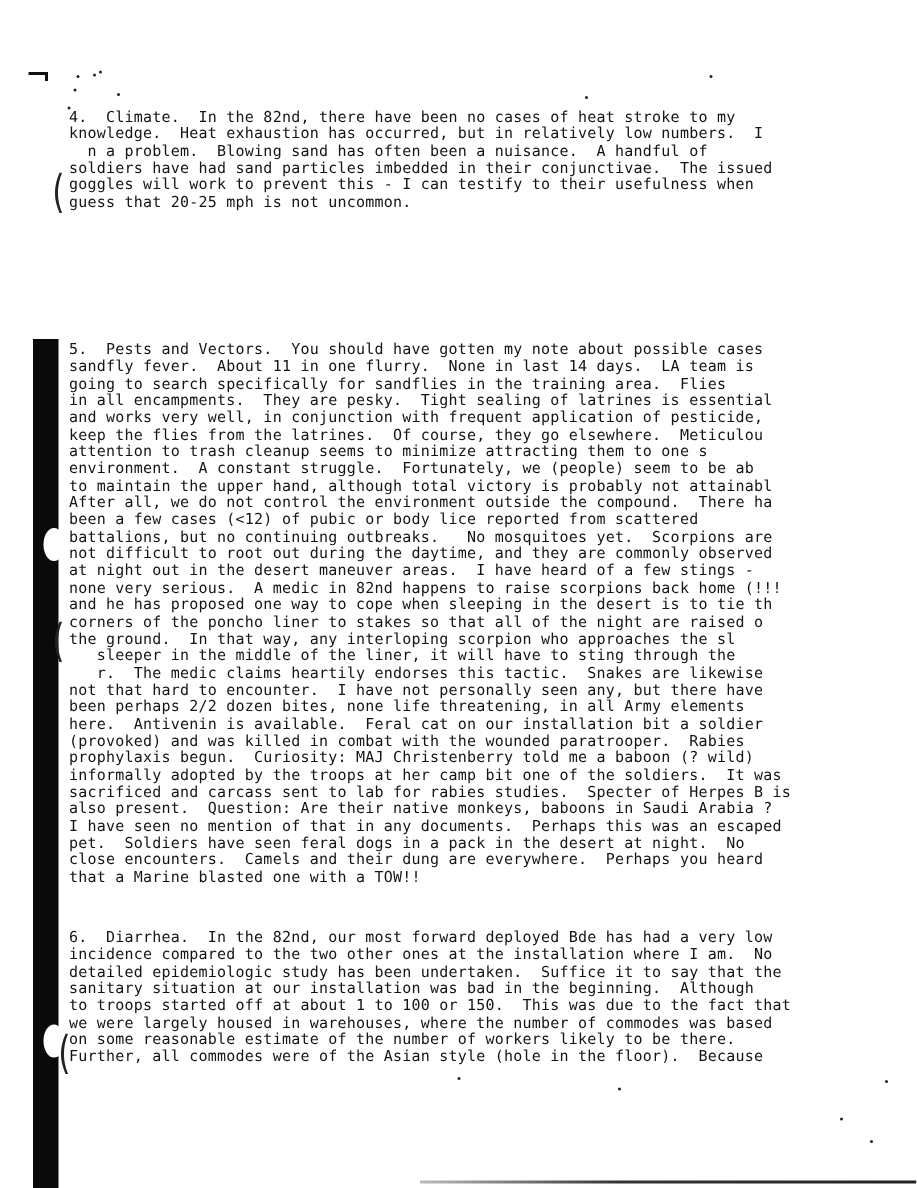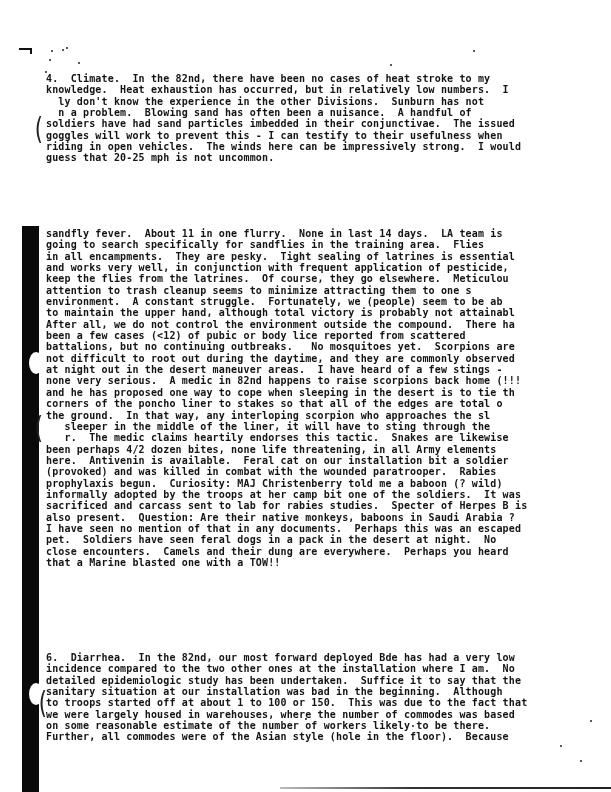--- a/index.html
+++ b/index.html
@@ -60,21 +60,21 @@
       left: 46px;
       width: 560px;
       margin: 0;
     }
     .line {
       display: block;
       white-space: pre;
       font-size: 10px;
       line-height: 11.35px;
       letter-spacing: 0.15px;
-      font-weight: bold;
+      font-weight: normal;
       color: #141414;
     }
     .bottom-streak {
       position: absolute;
       left: 280px; top: 787px;
       width: 331px; height: 2px;
       background: linear-gradient(to right, #bbb, #333 40%, #222);
     }
   </style>
 </head>
@@ -103,62 +103,62 @@
     <div class="punch-notch" style="left:7px;top:457px;"></div>
   </div>
 
   <div class="paren-mark" style="left:33px;top:114px;">(</div>
   <div class="paren-mark" style="left:33px;top:413px;">(</div>
   <div class="paren-mark" style="left:37px;top:688px;">(</div>
 
   <div class="paragraph" style="top:73px;">
     <span class="line">4.  Climate.  In the 82nd, there have been no cases of heat stroke to my</span>
     <span class="line">knowledge.  Heat exhaustion has occurred, but in relatively low numbers.  I</span>
-    <span class="line">  ly don't know the experience in the other Divisions.  Sunburn has not</span>
     <span class="line">  n a problem.  Blowing sand has often been a nuisance.  A handful of</span>
     <span class="line">soldiers have had sand particles imbedded in their conjunctivae.  The issued</span>
     <span class="line">goggles will work to prevent this - I can testify to their usefulness when</span>
-    <span class="line">riding in open vehicles.  The winds here can be impressively strong.  I would</span>
     <span class="line">guess that 20-25 mph is not uncommon.</span>
   </div>
 
   <div class="paragraph" style="top:228px;">
+    <span class="line">5.  Pests and Vectors.  You should have gotten my note about possible cases</span>
     <span class="line">sandfly fever.  About 11 in one flurry.  None in last 14 days.  LA team is</span>
     <span class="line">going to search specifically for sandflies in the training area.  Flies</span>
     <span class="line">in all encampments.  They are pesky.  Tight sealing of latrines is essential</span>
     <span class="line">and works very well, in conjunction with frequent application of pesticide,</span>
     <span class="line">keep the flies from the latrines.  Of course, they go elsewhere.  Meticulou</span>
     <span class="line">attention to trash cleanup seems to minimize attracting them to one s</span>
     <span class="line">environment.  A constant struggle.  Fortunately, we (people) seem to be ab</span>
     <span class="line">to maintain the upper hand, although total victory is probably not attainabl</span>
     <span class="line">After all, we do not control the environment outside the compound.  There ha</span>
     <span class="line">been a few cases (&lt;12) of pubic or body lice reported from scattered</span>
     <span class="line">battalions, but no continuing outbreaks.   No mosquitoes yet.  Scorpions are</span>
     <span class="line">not difficult to root out during the daytime, and they are commonly observed</span>
     <span class="line">at night out in the desert maneuver areas.  I have heard of a few stings -</span>
     <span class="line">none very serious.  A medic in 82nd happens to raise scorpions back home (!!!</span>
     <span class="line">and he has proposed one way to cope when sleeping in the desert is to tie th</span>
-    <span class="line">corners of the poncho liner to stakes so that all of the edges are total o</span>
+    <span class="line">corners of the poncho liner to stakes so that all of the night are raised o</span>
     <span class="line">the ground.  In that way, any interloping scorpion who approaches the sl</span>
     <span class="line">   sleeper in the middle of the liner, it will have to sting through the</span>
     <span class="line">   r.  The medic claims heartily endorses this tactic.  Snakes are likewise</span>
-    <span class="line">been perhaps 4/2 dozen bites, none life threatening, in all Army elements</span>
+    <span class="line">not that hard to encounter.  I have not personally seen any, but there have</span>
+    <span class="line">been perhaps 2/2 dozen bites, none life threatening, in all Army elements</span>
     <span class="line">here.  Antivenin is available.  Feral cat on our installation bit a soldier</span>
     <span class="line">(provoked) and was killed in combat with the wounded paratrooper.  Rabies</span>
     <span class="line">prophylaxis begun.  Curiosity: MAJ Christenberry told me a baboon (? wild)</span>
     <span class="line">informally adopted by the troops at her camp bit one of the soldiers.  It was</span>
     <span class="line">sacrificed and carcass sent to lab for rabies studies.  Specter of Herpes B is</span>
     <span class="line">also present.  Question: Are their native monkeys, baboons in Saudi Arabia ?</span>
     <span class="line">I have seen no mention of that in any documents.  Perhaps this was an escaped</span>
     <span class="line">pet.  Soldiers have seen feral dogs in a pack in the desert at night.  No</span>
     <span class="line">close encounters.  Camels and their dung are everywhere.  Perhaps you heard</span>
     <span class="line">that a Marine blasted one with a TOW!!</span>
   </div>
 
-  <div class="paragraph" style="top:652px;">
+  <div class="paragraph" style="top:620px;">
     <span class="line">6.  Diarrhea.  In the 82nd, our most forward deployed Bde has had a very low</span>
     <span class="line">incidence compared to the two other ones at the installation where I am.  No</span>
     <span class="line">detailed epidemiologic study has been undertaken.  Suffice it to say that the</span>
     <span class="line">sanitary situation at our installation was bad in the beginning.  Although</span>
     <span class="line">to troops started off at about 1 to 100 or 150.  This was due to the fact that</span>
     <span class="line">we were largely housed in warehouses, where the number of commodes was based</span>
     <span class="line">on some reasonable estimate of the number of workers likely to be there.</span>
     <span class="line">Further, all commodes were of the Asian style (hole in the floor).  Because</span>
   </div>
 

